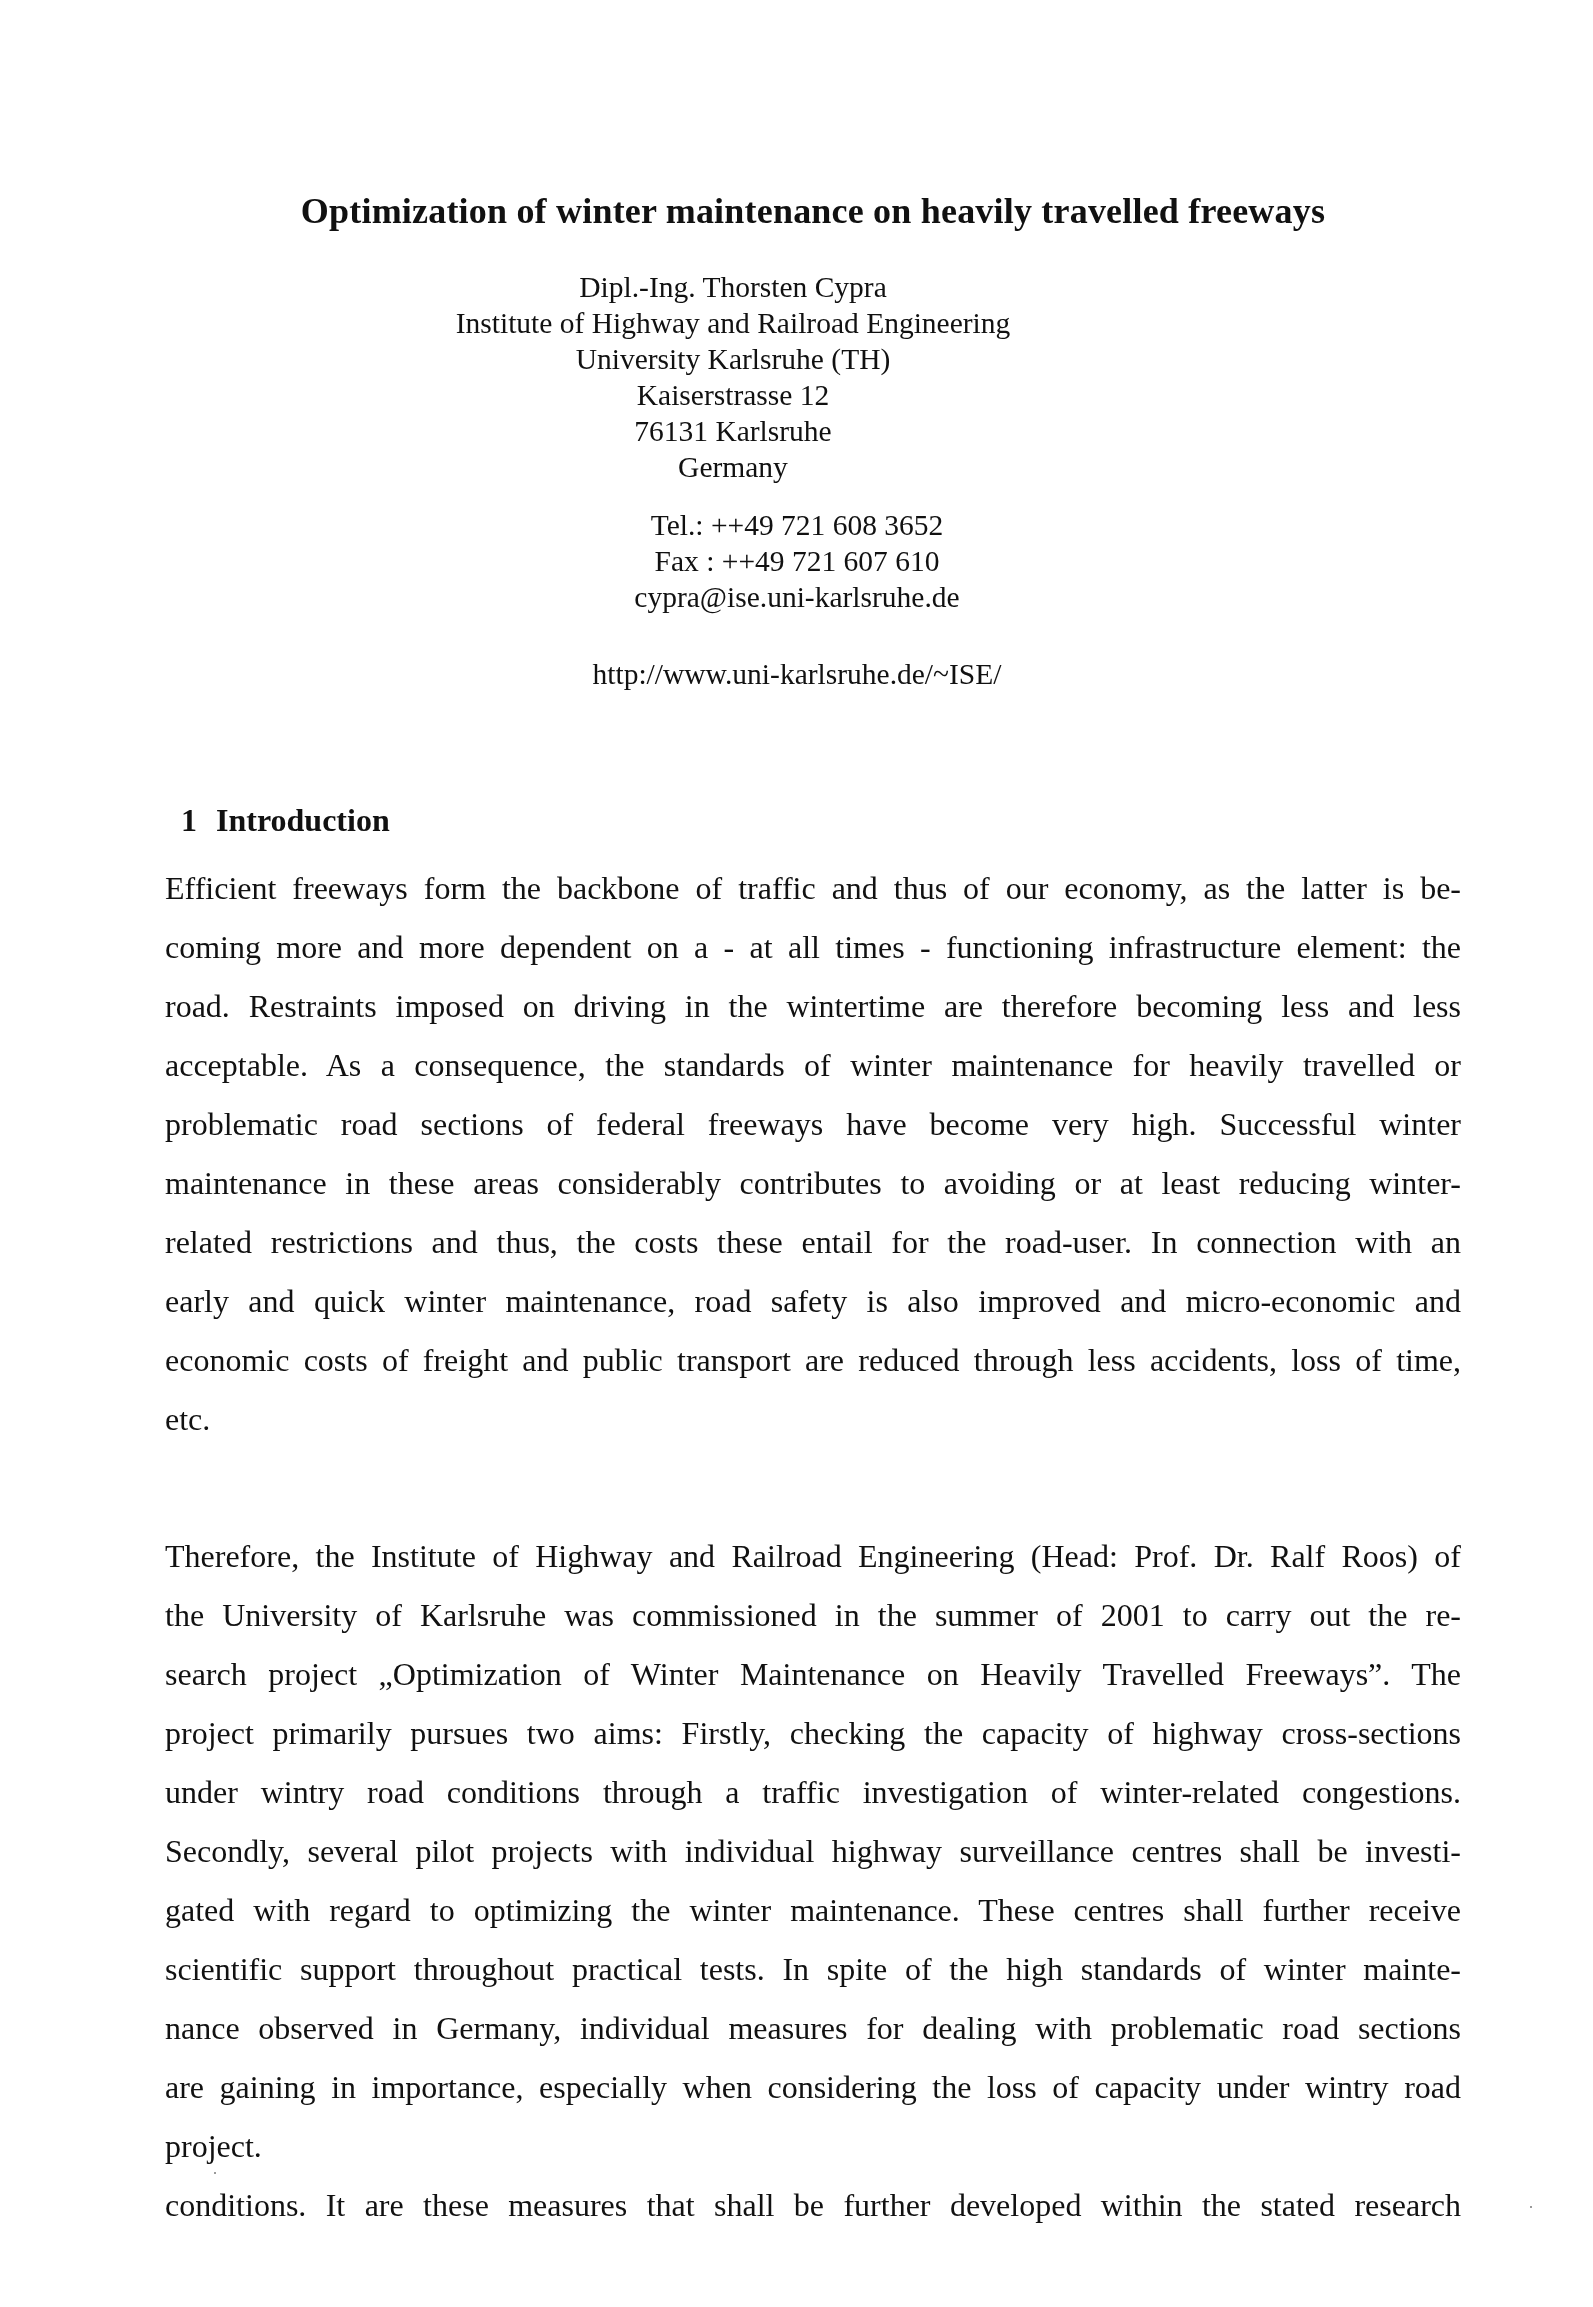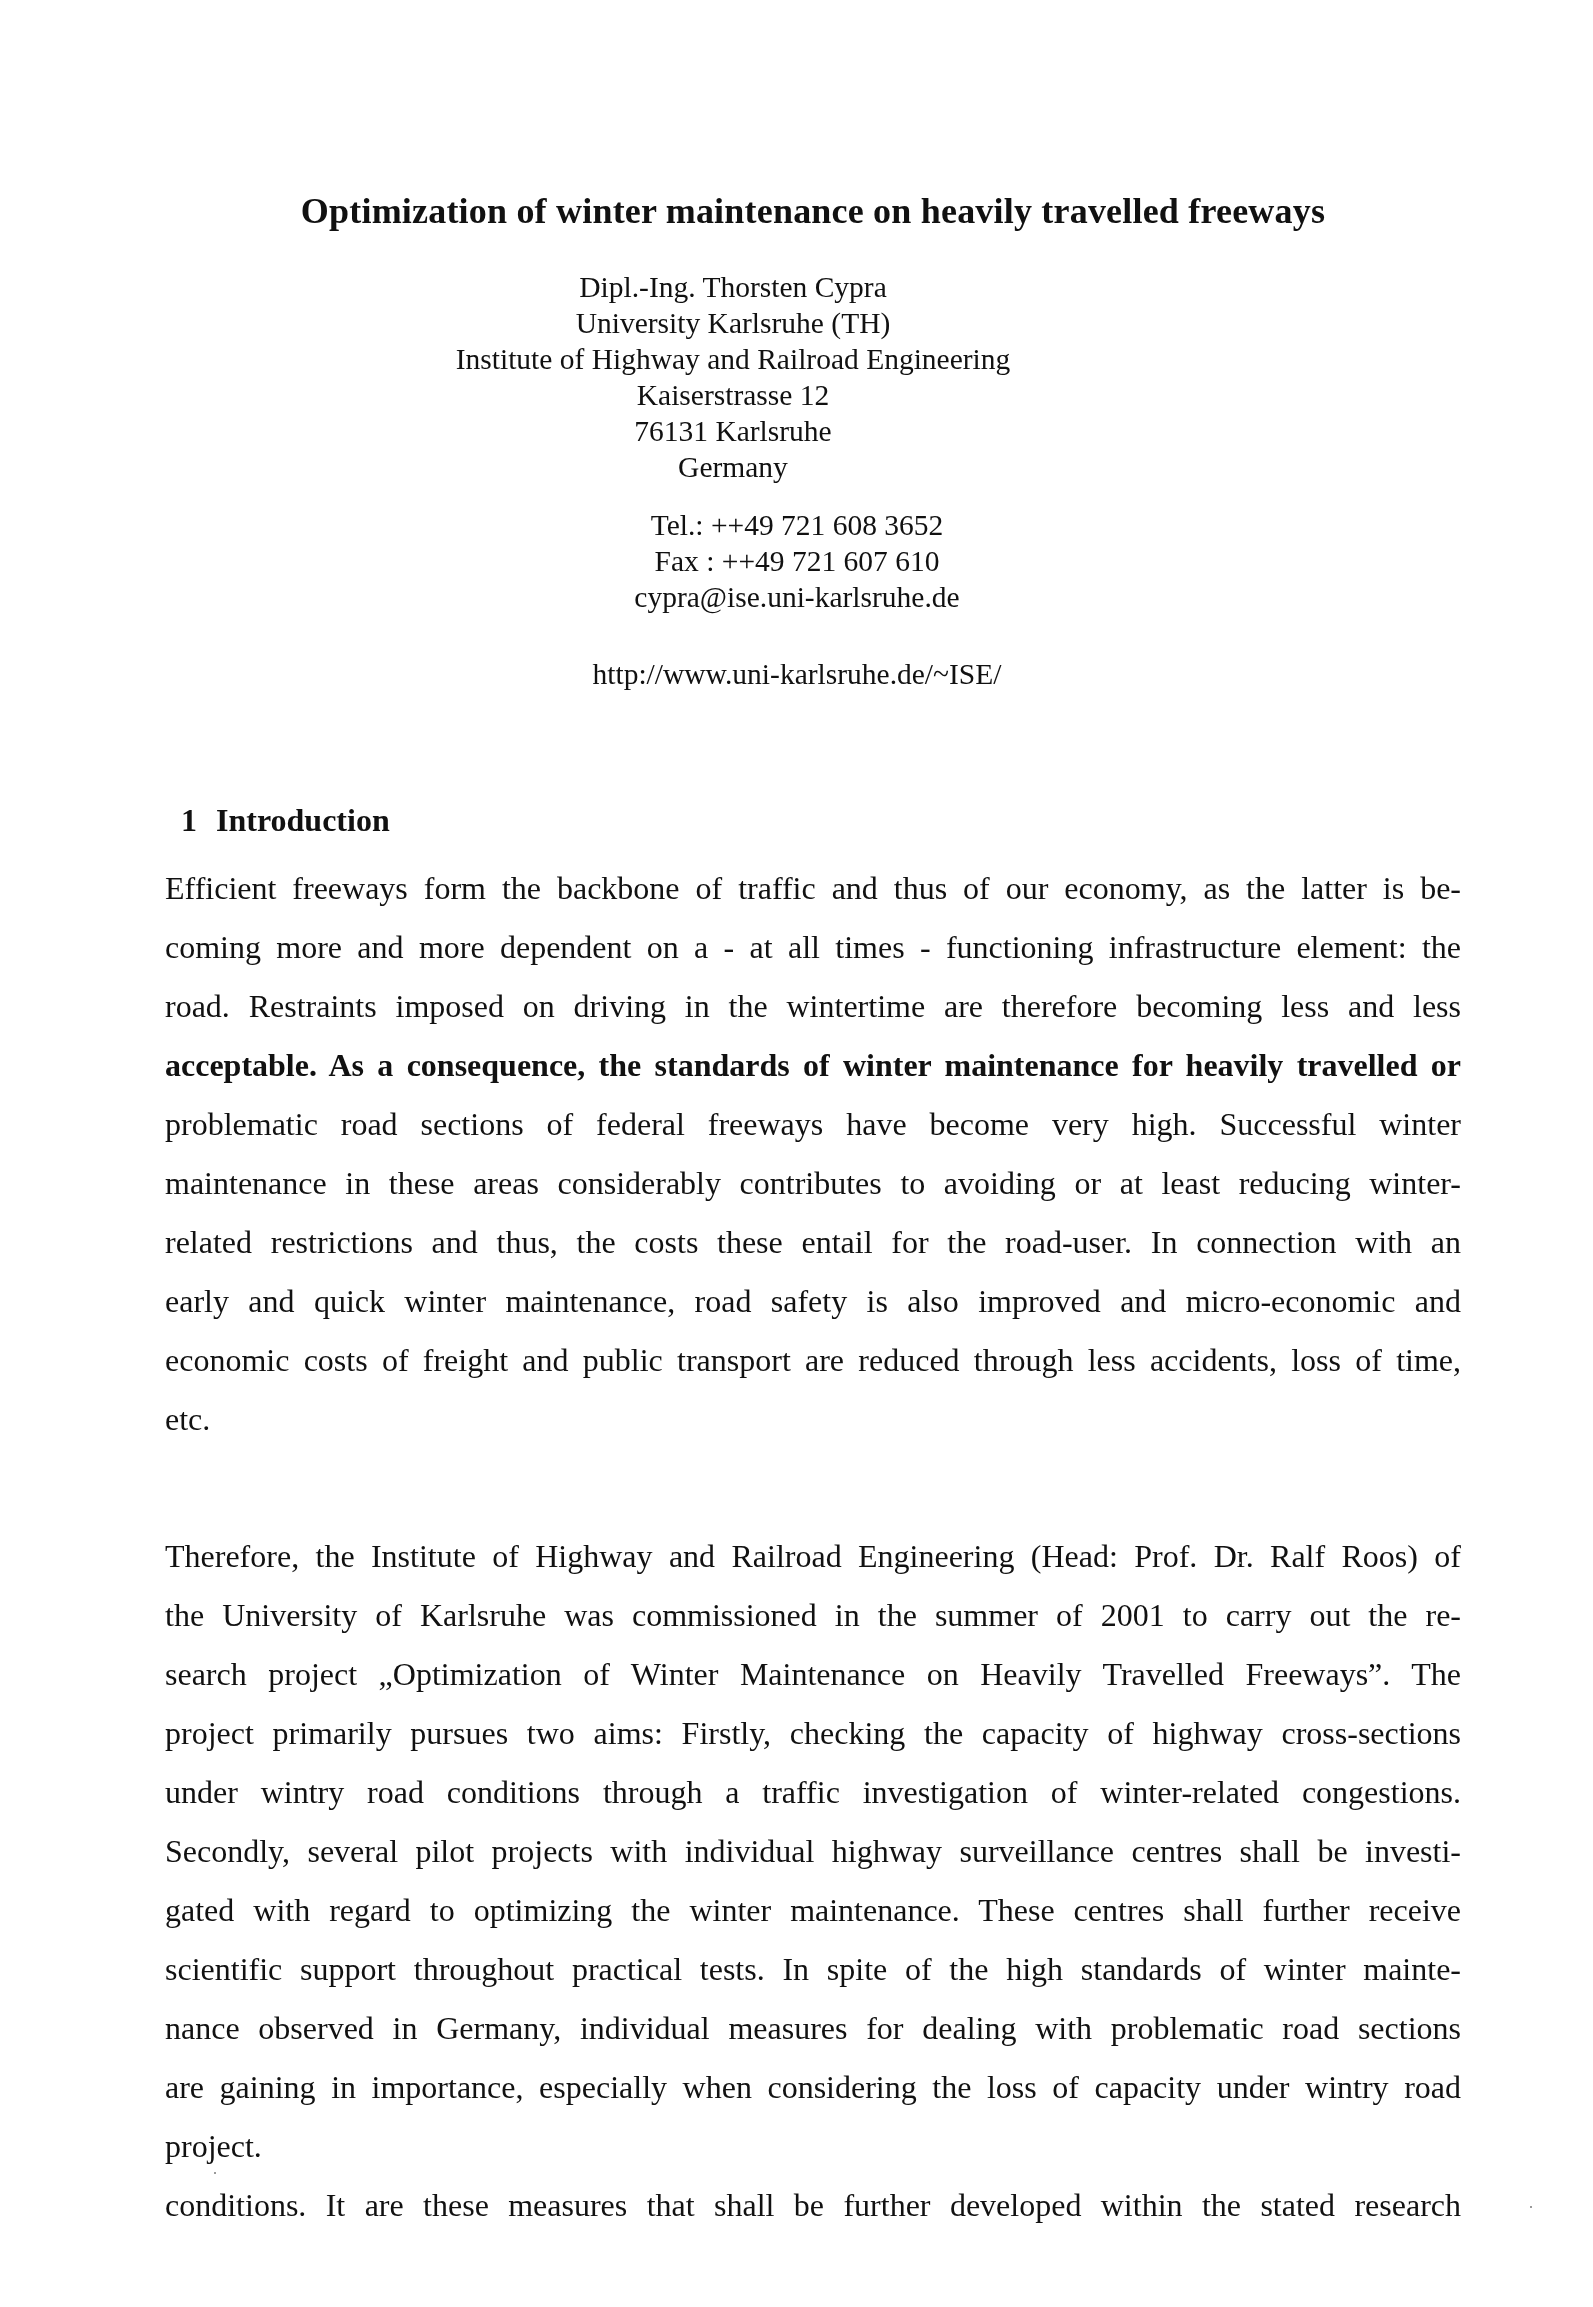--- a/index.html
+++ b/index.html
@@ -106,22 +106,22 @@
   </style>
 </head>
 <body>
 
 <div class="page">
 
   <h1 class="title" style="margin:16px;">Optimization of winter maintenance on heavily travelled freeways</h1>
 
   <div class="author-block">
     <span class="author-line">Dipl.-Ing. Thorsten Cypra</span>
+    <span class="author-line">Institute of Highway and Railroad Engineering</span>
     <span class="author-line">University Karlsruhe (TH)</span>
-    <span class="author-line">Institute of Highway and Railroad Engineering</span>
     <span class="author-line">Kaiserstrasse 12</span>
     <span class="author-line">76131 Karlsruhe</span>
     <span class="author-line">Germany</span>
   </div>
 
   <div class="contact-block">
     <span class="contact-line">Tel.: ++49 721 608 3652</span>
     <span class="contact-line">Fax : ++49 721 607 610</span>
     <span class="contact-line">cypra@ise.uni-karlsruhe.de</span>
   </div>
@@ -129,21 +129,21 @@
   <div class="website">http://www.uni-karlsruhe.de/~ISE/</div>
 
   <h2 class="section-heading" style="margin:16px;">
     <span class="num">1</span><span>Introduction</span>
   </h2>
 
   <div class="para" id="para-0" style="top:859px;">
       <div class="line" style="white-space: normal; overflow: hidden;">Efficient freeways form the backbone of traffic and thus of our economy, as the latter is be-</div>
       <div class="line" style="white-space: normal; overflow: hidden;">coming more and more dependent on a - at all times - functioning infrastructure element: the</div>
       <div class="line" style="white-space: normal; overflow: hidden;">road. Restraints imposed on driving in the wintertime are therefore becoming less and less</div>
-      <div class="line" style="white-space: normal; overflow: hidden; font-weight: bold;">acceptable. As a consequence, the standards of winter maintenance for heavily travelled or</div>
+      <div class="line" style="white-space: normal; overflow: hidden;">acceptable. As a consequence, the standards of winter maintenance for heavily travelled or</div>
       <div class="line" style="white-space: normal; overflow: hidden;">problematic road sections of federal freeways have become very high. Successful winter</div>
       <div class="line" style="white-space: normal; overflow: hidden;">maintenance in these areas considerably contributes to avoiding or at least reducing winter-</div>
       <div class="line" style="white-space: normal; overflow: hidden;">related restrictions and thus, the costs these entail for the road-user. In connection with an</div>
       <div class="line" style="white-space: normal; overflow: hidden;">early and quick winter maintenance, road safety is also improved and micro-economic and</div>
       <div class="line" style="white-space: normal; overflow: hidden;">economic costs of freight and public transport are reduced through less accidents, loss of time,</div>
       <div class="line last" style="white-space: normal; overflow: hidden;">etc.</div>
     </div>
   <div class="para" id="para-1" style="top:1527px;">
       <div class="line" style="white-space: normal; overflow: hidden;">Therefore, the Institute of Highway and Railroad Engineering (Head: Prof. Dr. Ralf Roos) of</div>
       <div class="line" style="white-space: normal; overflow: hidden;">the University of Karlsruhe was commissioned in the summer of 2001 to carry out the re-</div>

